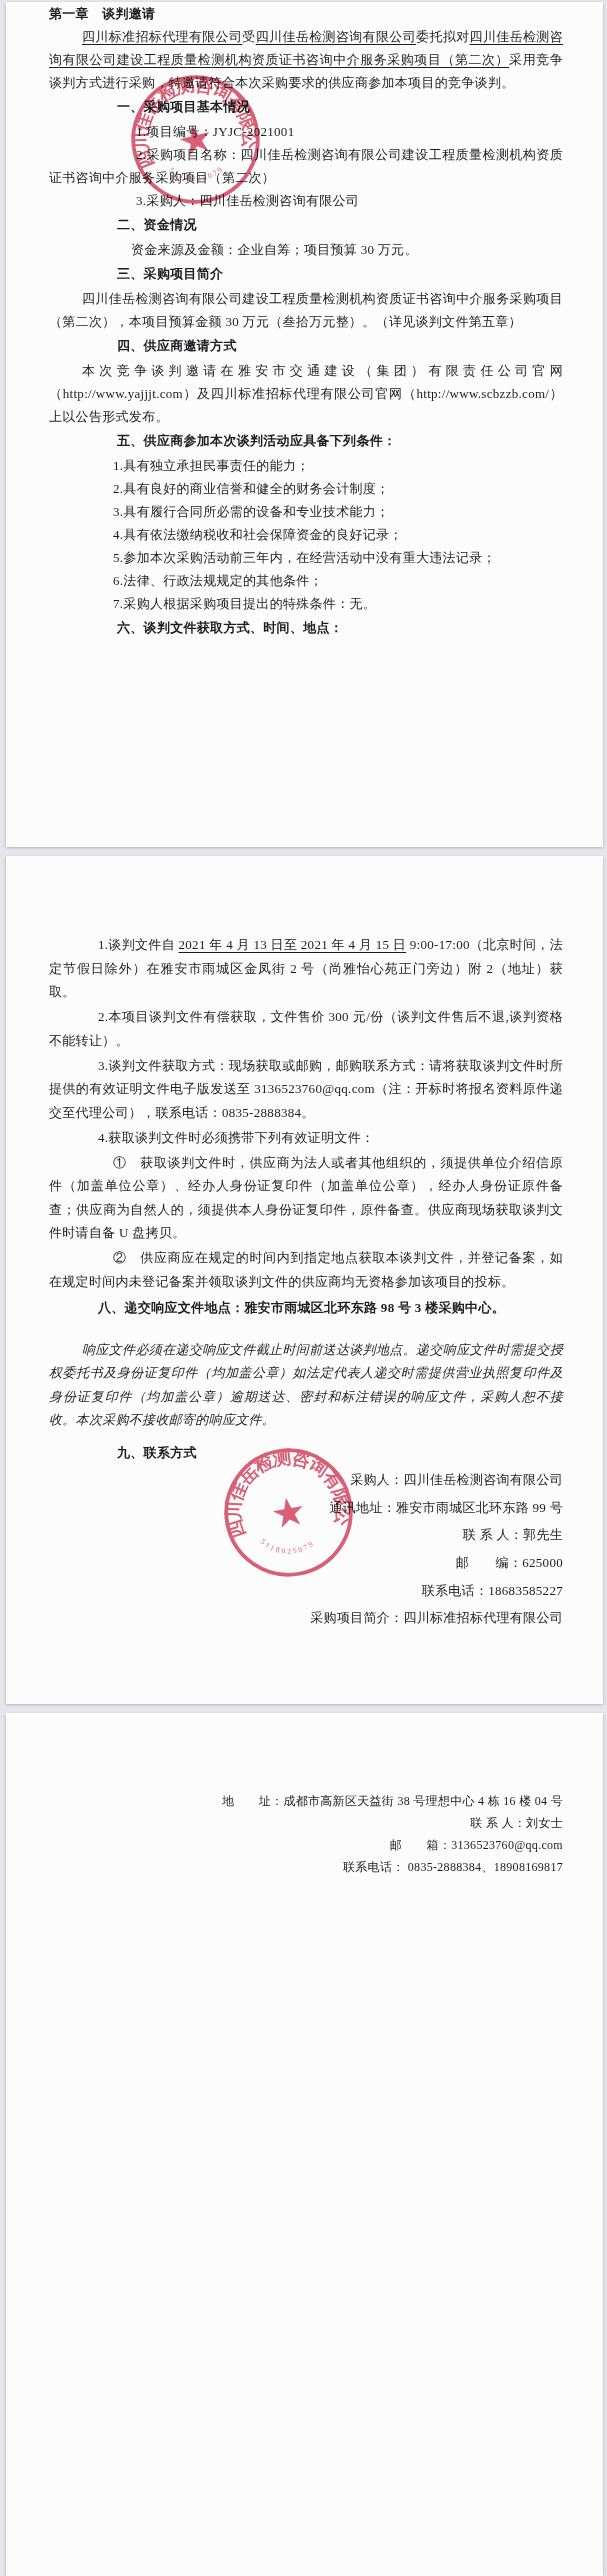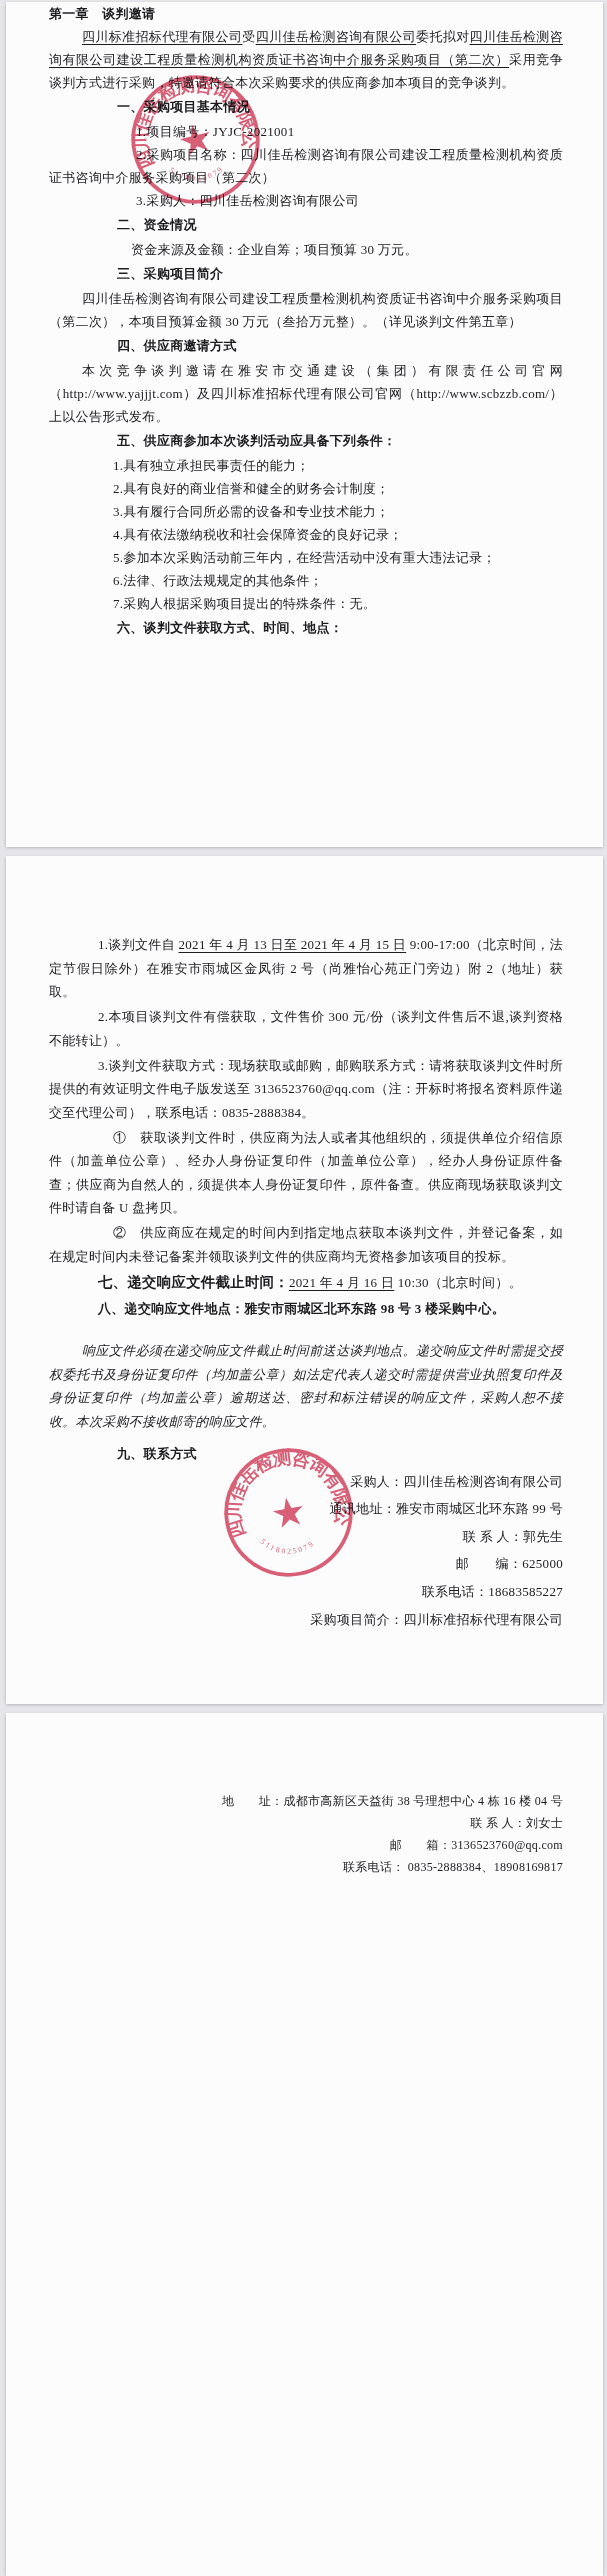--- a/index.html
+++ b/index.html
@@ -101,24 +101,24 @@
         <text font-size="10" fill="#d5455f" letter-spacing="3">
           <textPath href="#sealArcBot2" startOffset="6">5118025079</textPath>
         </text>
       </g>
     </svg>
 
     <p class="ti-64" style="margin-top:77px;"><span>1.谈判文件自 </span><span class="u">2021 年 4 月 13 日至 2021 年 4 月 15 日</span><span> 9:00-17:00（北京时间，法定节假日除外）在雅安市雨城区金凤街 2 号（尚雅怡心苑正门旁边）附 2（地址）获取。</span></p>
 
     <p class="ti-64">2.本项目谈判文件有偿获取，文件售价 300 元/份（谈判文件售后不退,谈判资格不能转让）。</p>
     <p class="ti-64">3.谈判文件获取方式：现场获取或邮购，邮购联系方式：请将获取谈判文件时所提供的有效证明文件电子版发送至 3136523760@qq.com（注：开标时将报名资料原件递交至代理公司），联系电话：0835-2888384。</p>
+    <p class="ti-64">4.获取谈判文件时必须携带下列有效证明文件：</p>
     <p class="ti-84">①　获取谈判文件时，供应商为法人或者其他组织的，须提供单位介绍信原件（加盖单位公章）、经办人身份证复印件（加盖单位公章），经办人身份证原件备查；供应商为自然人的，须提供本人身份证复印件，原件备查。供应商现场获取谈判文件时请自备 U 盘拷贝。</p>
     <p class="ti-84">②　供应商应在规定的时间内到指定地点获取本谈判文件，并登记备案，如在规定时间内未登记备案并领取谈判文件的供应商均无资格参加该项目的投标。</p>
 
-    <p class="ti-64" style="margin-top:3px;"><span class="b" style="font-size:14.4px;">七、递交响应文件截止时间：</span><span class="u">2021 年 4 月 16 日</span><span> 10:30（北京时间）。</span></p>
 
     <p class="hsec" style="text-indent:49px;margin-top:1.5px;">八、递交响应文件地点：雅安市雨城区北环东路 98 号 3 楼采购中心。</p>
 
     <p class="ti-44" style="margin-top:17px;font-style:italic;">响应文件必须在递交响应文件截止时间前送达谈判地点。递交响应文件时需提交授权委托书及身份证复印件（均加盖公章）如法定代表人递交时需提供营业执照复印件及身份证复印件（均加盖公章）逾期送达、密封和标注错误的响应文件，采购人恕不接收。本次采购不接收邮寄的响应文件。</p>
 
     <p class="hsec" style="margin-top:8px;">九、联系方式</p>
 
     <div class="contact">
       <p>采购人：四川佳岳检测咨询有限公司</p>
       <p>通讯地址：雅安市雨城区北环东路 99 号</p>

